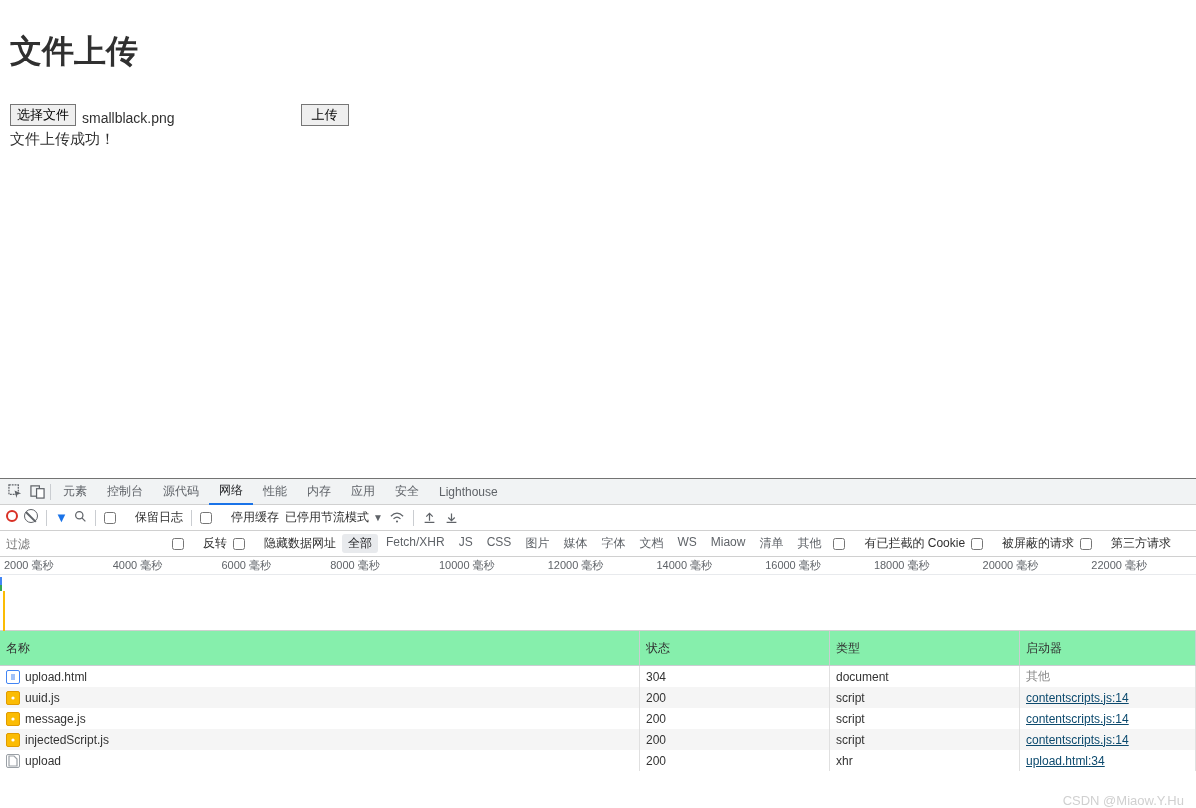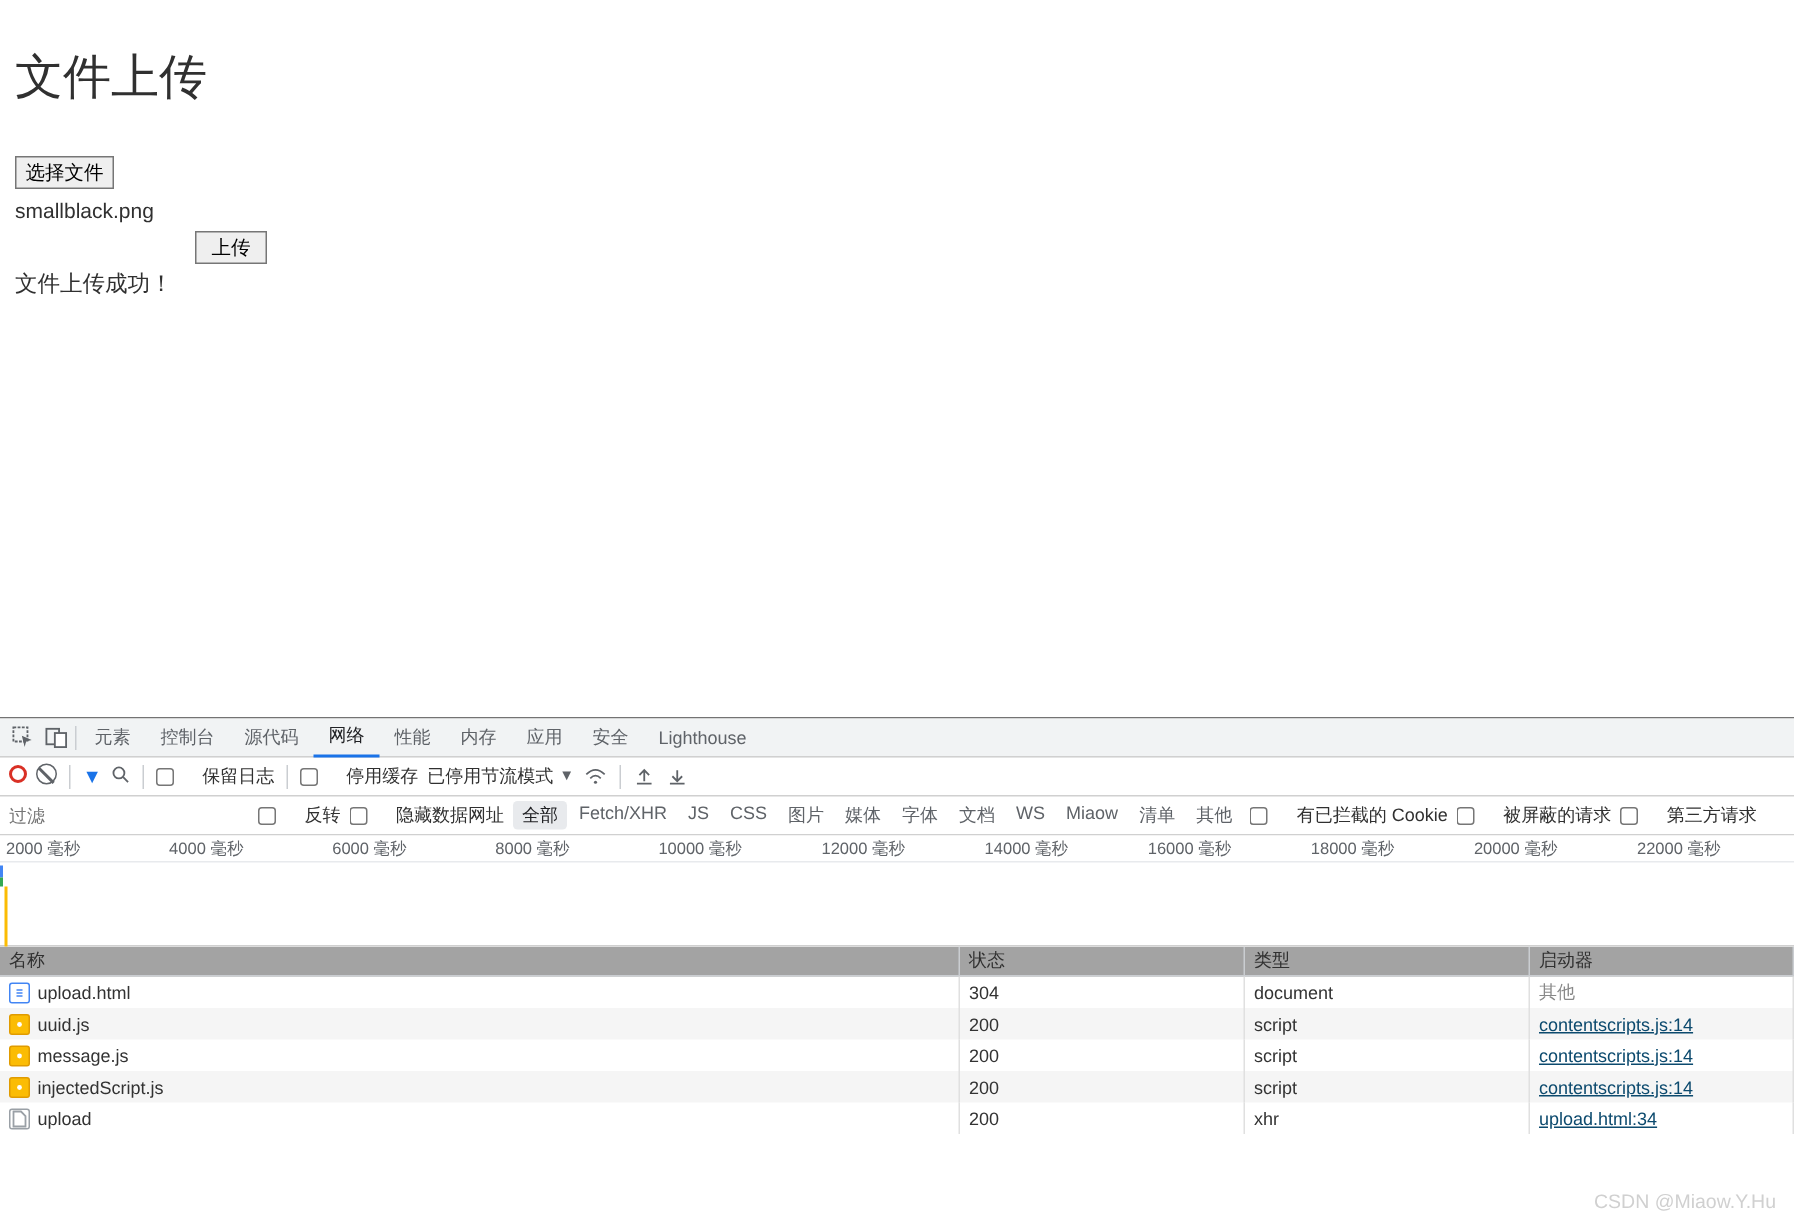--- a/index.html
+++ b/index.html
@@ -1,19 +1,19 @@
 <!DOCTYPE html>
 <html><head>
 <meta charset="utf-8">
 <style>
 * { margin:0; padding:0; box-sizing:border-box; }
 body { font-family: Arial, "Microsoft YaHei", sans-serif; font-size:12px; color:#303030; width:1196px; height:808px; overflow:hidden; background:#fff; display:flex; flex-direction:column; }
 .page { flex:0 0 auto; padding:10px; height:478px; }
-.page h1 { font-size:32px; font-weight:normal; margin:20px 0 30px 0; }
-.upload-row { display:flex; align-items:flex-start; gap:6px;flex-direction:column; }
+.page h1 { font-size:32px; font-weight:bold; margin:20px 0 30px 0; }
+.upload-row { display:flex; align-items:flex-end; gap:6px; }
 .file-btn { border:1px solid #767676; background:#efefef; padding:1px 6px; font-size:13px; }
 .filename { font-size:14px; }
 .upload-btn { border:1px solid #767676; background:#efefef; padding:1px 10px; font-size:13px; margin-left:120px; }
 .success { font-size:15px; margin-top:4px; }
 
 .devtools { flex:1 1 auto; border-top:1px solid #737373; background:#fff; display:flex; flex-direction:column; font-size:12px; color:#333; }
 .tabbar { display:flex; align-items:center; height:26px; border-bottom:1px solid #d0d0d0; background:#f1f3f4; padding:0 4px; }
 .tabbar .icon-btn { width:22px; height:22px; display:flex; align-items:center; justify-content:center; color:#5f6368; }
 .tabbar .tab { padding:0 10px; height:26px; display:flex; align-items:center; color:#5f6368; cursor:pointer; }
 .tabbar .tab.active { border-bottom:2px solid #1a73e8; color:#202124; }
@@ -38,21 +38,21 @@
 .timeline { height:74px; border-bottom:1px solid #d0d0d0; position:relative; background:#fff; }
 .tick-row { display:flex; font-size:11px; color:#5f6368; height:18px; align-items:center; border-bottom:1px solid #e8eaed; }
 .tick { flex:1; text-align:left; padding-left:4px; }
 .track { position:relative; height:56px; }
 .minibar { position:absolute; left:0; top:2px; bottom:2px; width:6px; }
 .minibar .seg { width:2px; position:absolute; left:0; }
 .seg.blue { background:#4285f4; top:0; height:8px; }
 .seg.green { background:#34a853; top:8px; height:6px; }
 .seg.orange { background:#fbbc04; top:14px; height:40px; left:3px; }
 
-.columns { display:flex; height:20px; border-bottom:1px solid #cacdd1; background:#a3a3a3; }
+.columns { display:flex; height:35px; border-bottom:1px solid #cacdd1; background:#86efac; }
 .col { border-right:1px solid #cacdd1; padding:2px 6px; display:flex; align-items:center; text-align:left; color:#303030; }
 .col-name { width:640px; }
 .col-status { width:190px; }
 .col-type { width:190px; }
 .col-init { flex:1; }
 
 .rows { }
 .row { display:flex; height:21px; align-items:center; }
 .row:nth-child(even) { background:#f5f5f5; }
 .cell { border-right:1px solid #e0e0e0; padding:0 6px; display:flex; align-items:center; height:100%; overflow:hidden; white-space:nowrap; }

